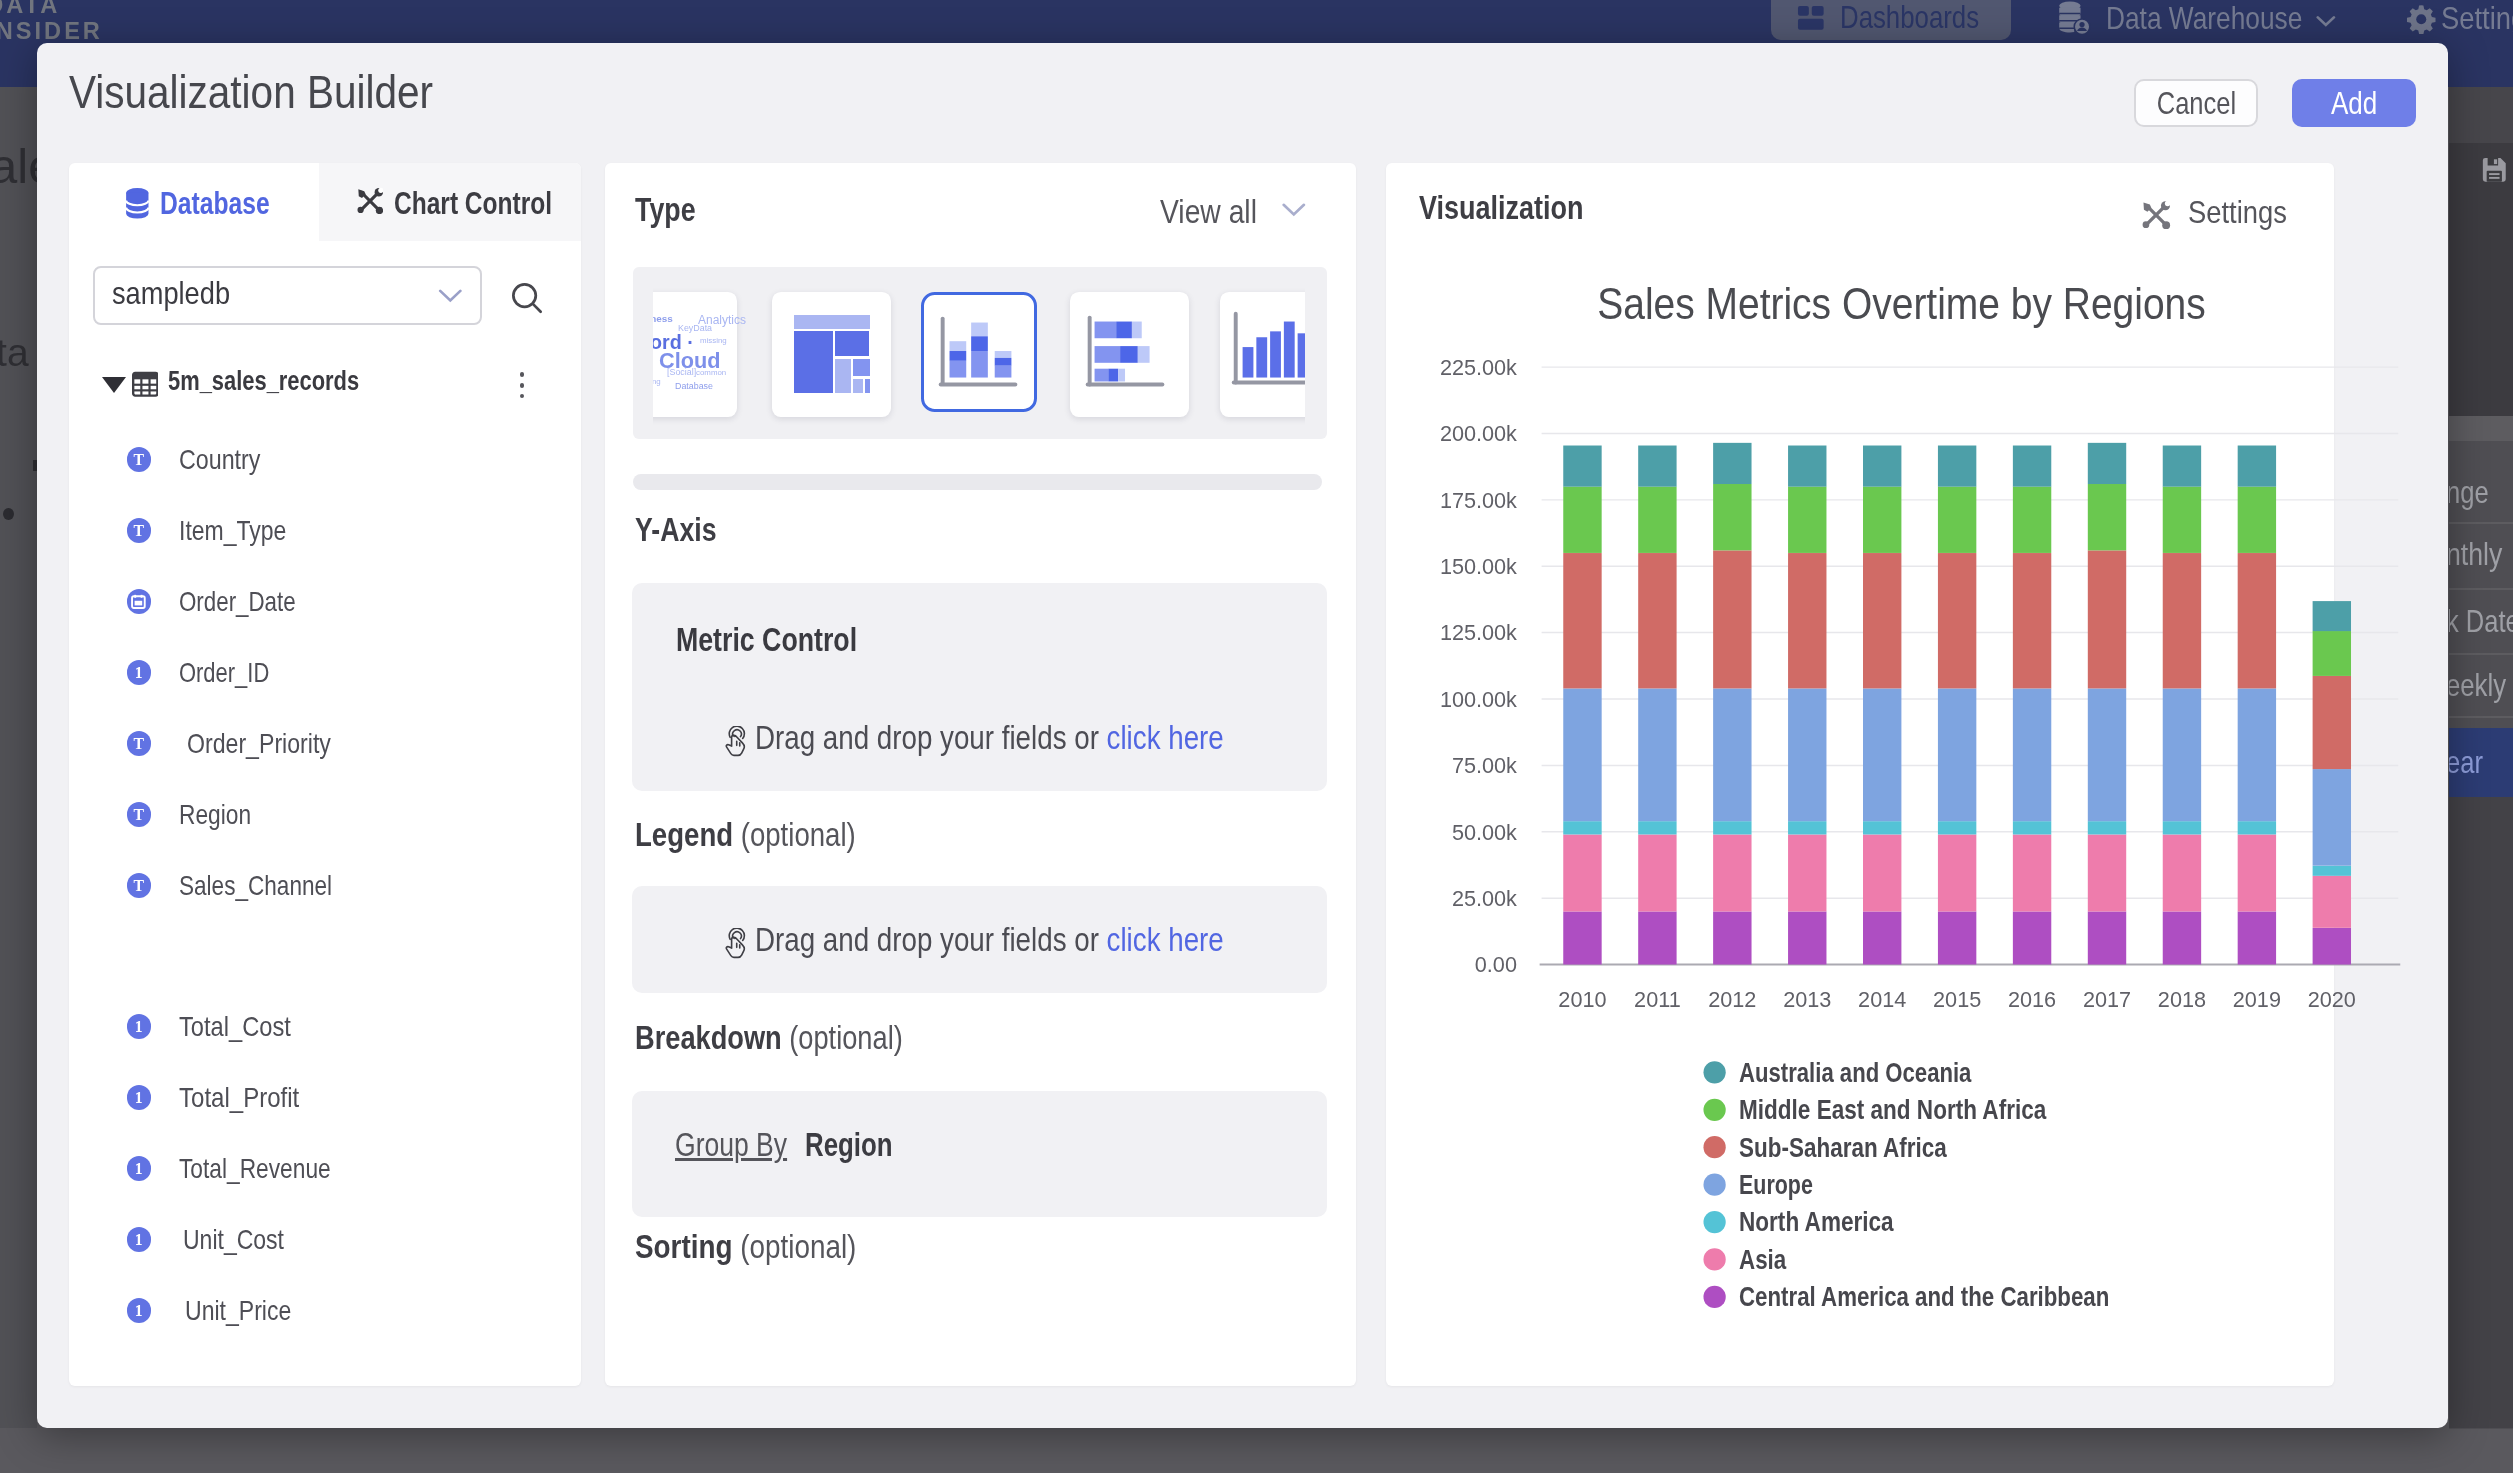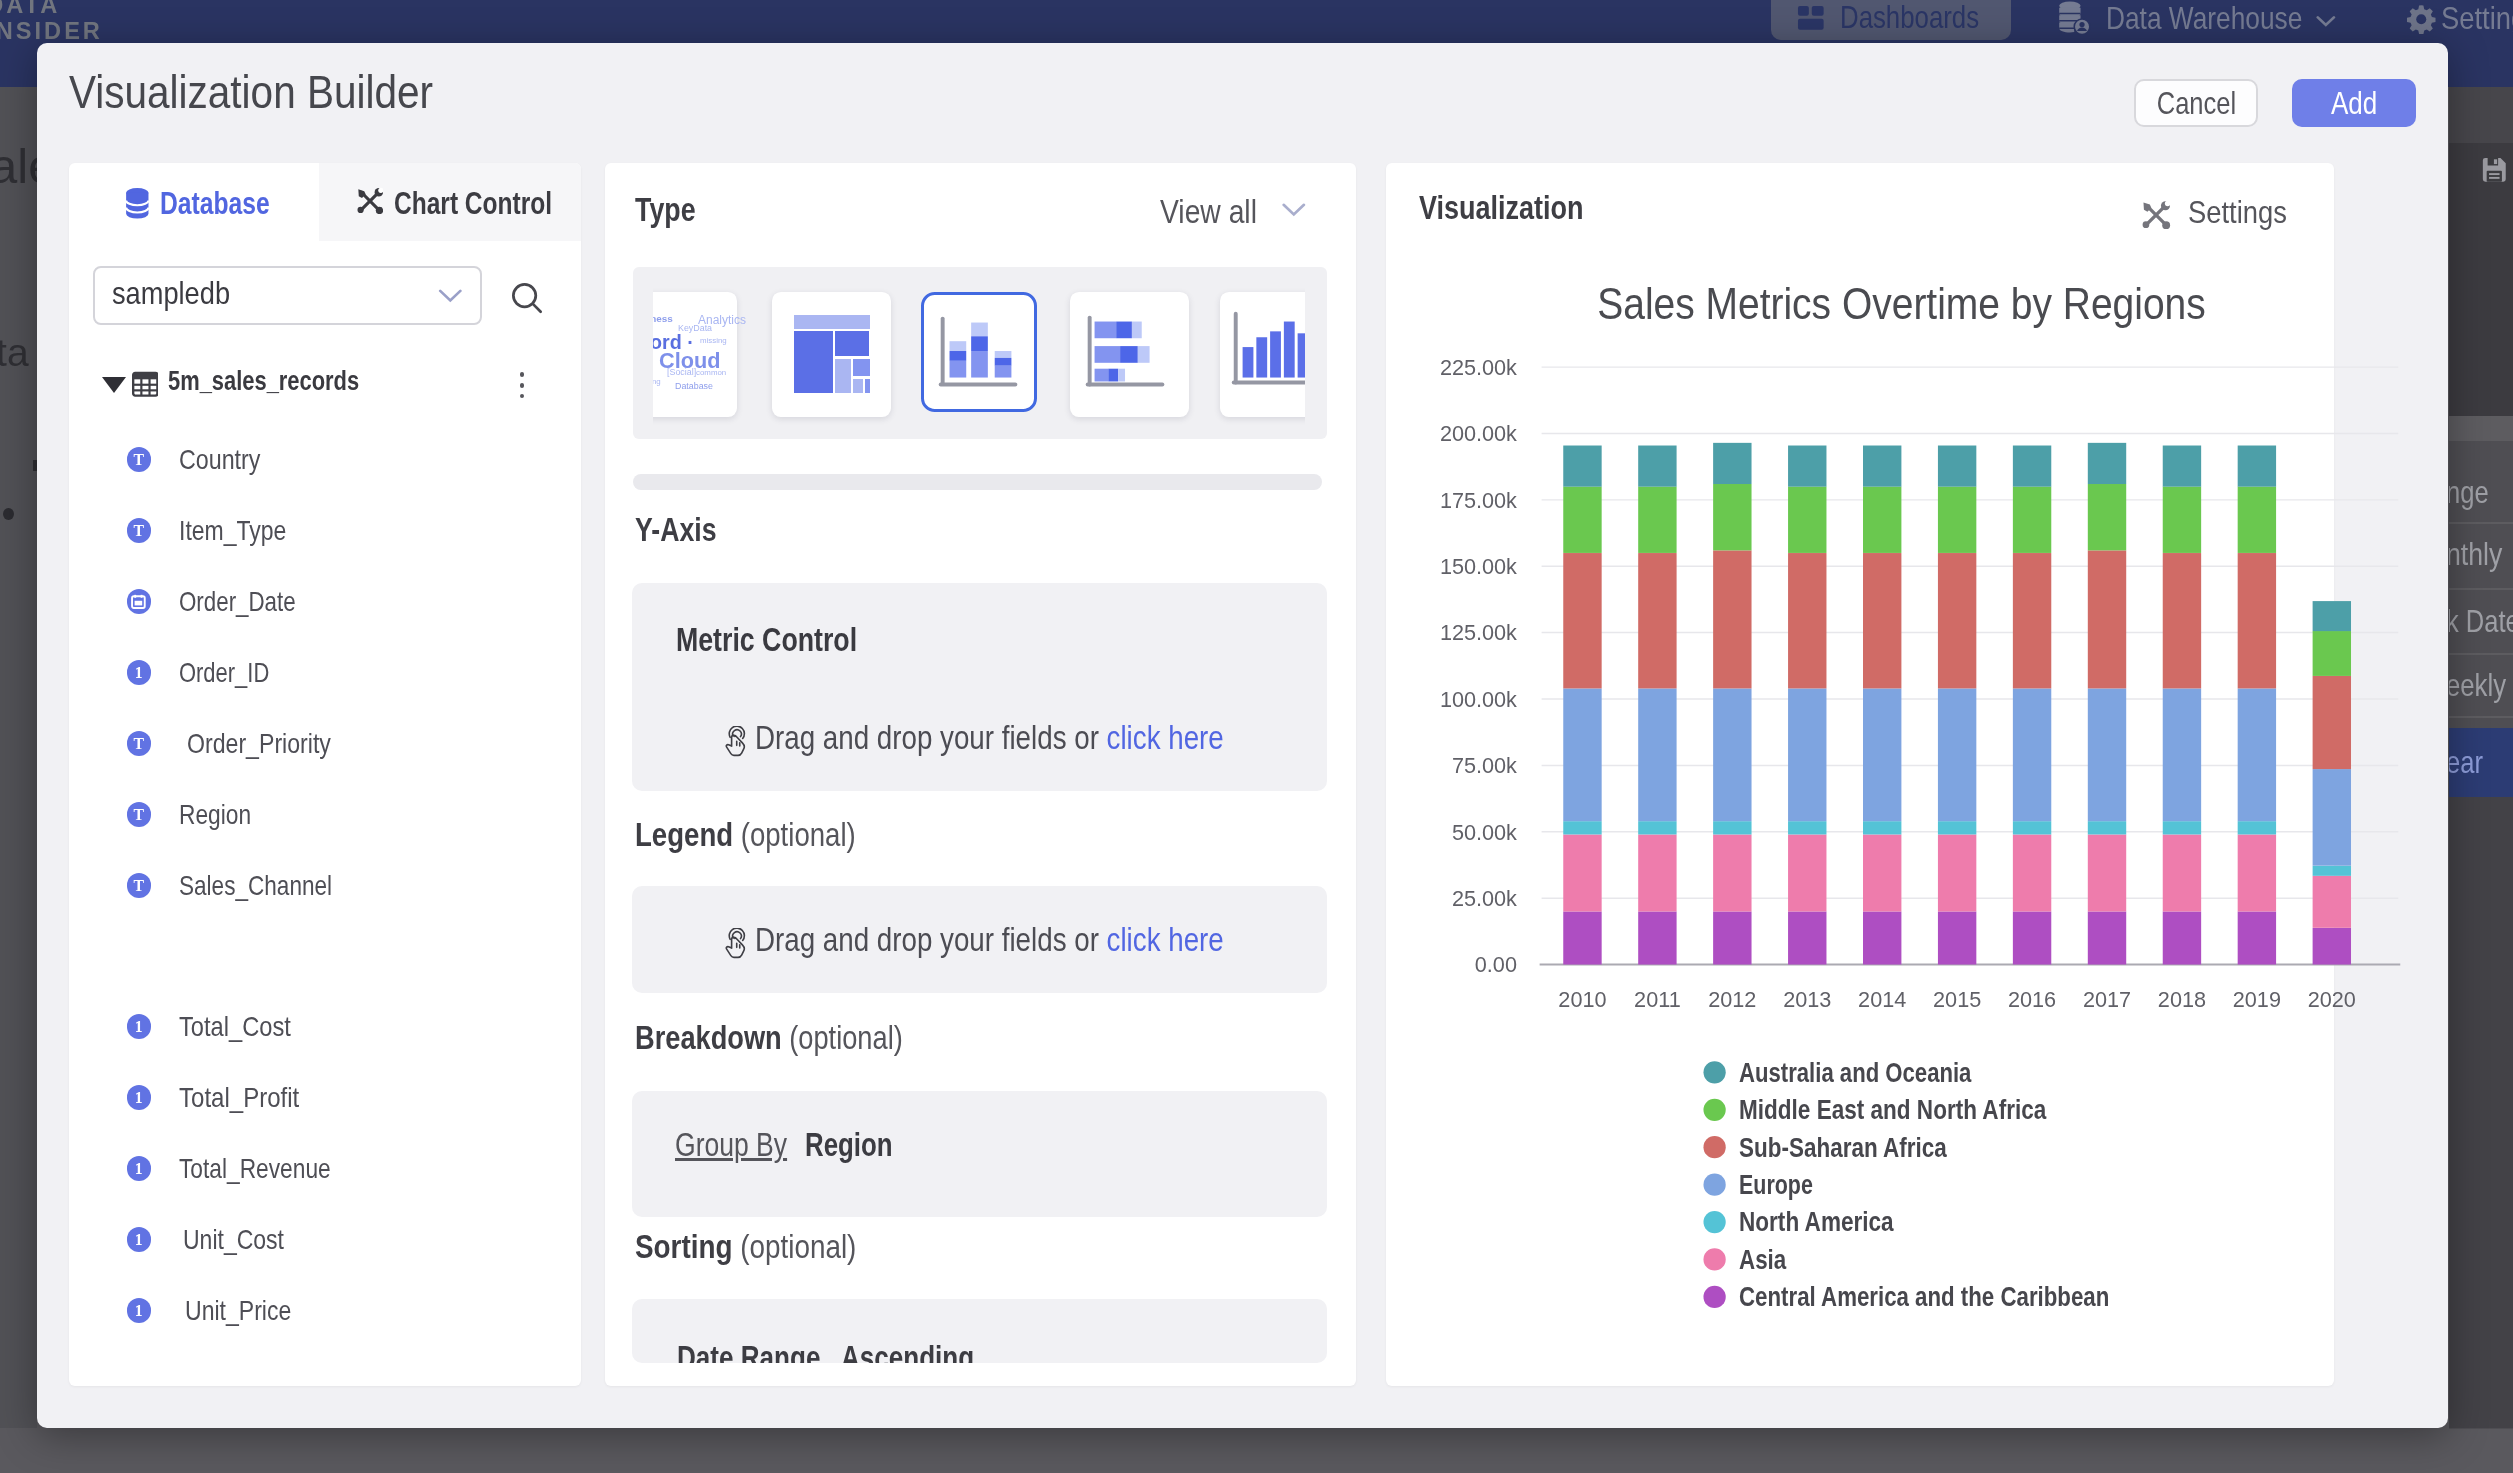--- a/index.html
+++ b/index.html
@@ -320,24 +320,20 @@
             </g>
           </svg></div>
 <span style="position:absolute;left:123px;top:38px;display:inline-block;white-space:pre;line-height:1;font-size:32.5px;font-weight:normal;color:#4c4c53;transform-origin:0 0;transform:scaleX(0.8536);"><span style="color:#4c4c53">Drag and drop your fields or </span><span style="color:#5166e2">click here</span></span>
 </div>
 <span style="position:absolute;left:29.6px;top:859px;display:inline-block;white-space:pre;line-height:1;font-size:32.5px;font-weight:bold;color:#3e3e44;transform-origin:0 0;transform:scaleX(0.8375);"><span style="font-weight:bold;color:#3e3e44">Breakdown</span><span style="font-weight:normal;color:#55555b"> (optional)</span></span>
 <div class="abs graybox" style="top:928px;height:126px">
 <span style="position:absolute;left:43px;top:38px;display:inline-block;white-space:pre;line-height:1;font-size:32.5px;font-weight:normal;color:#55555b;transform-origin:0 0;transform:scaleX(0.8162);text-decoration:underline;">Group By</span>
 <span style="position:absolute;left:173px;top:38px;display:inline-block;white-space:pre;line-height:1;font-size:32.5px;font-weight:bold;color:#3c3c42;transform-origin:0 0;transform:scaleX(0.7946);">Region</span>
 </div>
 <span style="position:absolute;left:29.6px;top:1068px;display:inline-block;white-space:pre;line-height:1;font-size:32.5px;font-weight:bold;color:#3e3e44;transform-origin:0 0;transform:scaleX(0.8571);"><span style="font-weight:bold;color:#3e3e44">Sorting</span><span style="font-weight:normal;color:#55555b"> (optional)</span></span>
-<div class="abs graybox" style="top:1136px;height:64px;overflow:hidden">
-<span style="position:absolute;left:45px;top:43px;display:inline-block;white-space:pre;line-height:1;font-size:32.5px;font-weight:bold;color:#3c3c42;transform-origin:0 0;transform:scaleX(0.8020);">Date Range</span>
-<span style="position:absolute;left:209px;top:43px;display:inline-block;white-space:pre;line-height:1;font-size:32.5px;font-weight:bold;color:#3c3c42;transform-origin:0 0;transform:scaleX(0.8014);">Ascending</span>
-</div>
 </div>
 <div class="abs card rcard">
 <span style="position:absolute;left:32.5px;top:29px;display:inline-block;white-space:pre;line-height:1;font-size:32.5px;font-weight:bold;color:#3e3e44;transform-origin:0 0;transform:scaleX(0.8308);">Visualization</span>
 <div class="abs" style="left:755px;top:37px"><svg width="29.6" height="29.6" viewBox="0 0 30 30">
           <g stroke="#75757c" stroke-width="3.4" stroke-linecap="round">
             <line x1="6" y1="6" x2="24.5" y2="24.5"></line>
             <line x1="24" y1="6.5" x2="7" y2="23.5"></line>
           </g>
           <path d="M2.5 2.5l6.5 2 1.5 3.5-4 4L3 10z" fill="#75757c"></path>
           <circle cx="25.5" cy="25.5" r="4" fill="#75757c"></circle>

